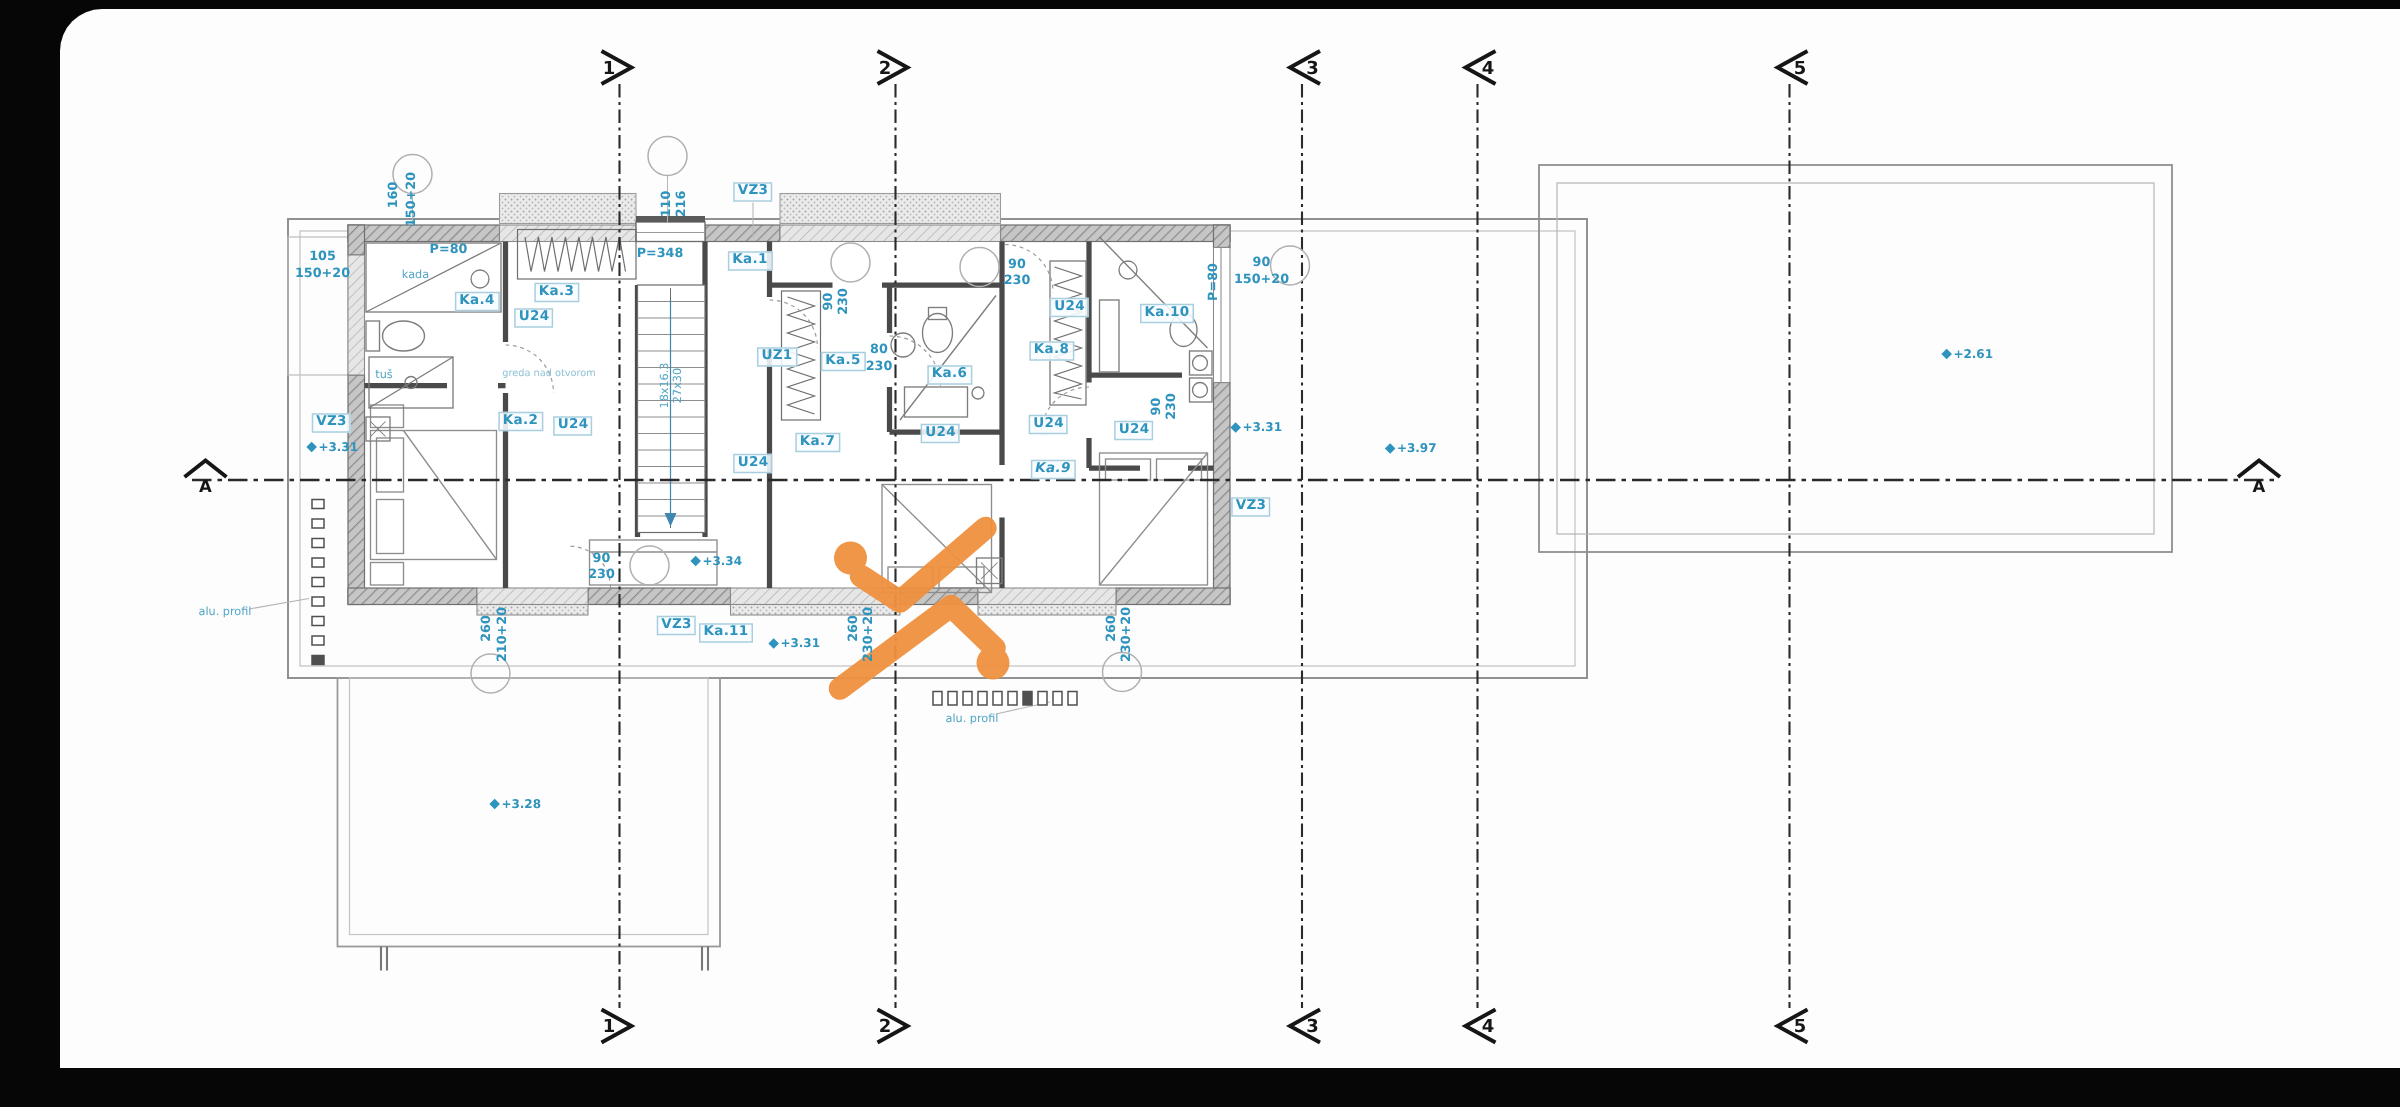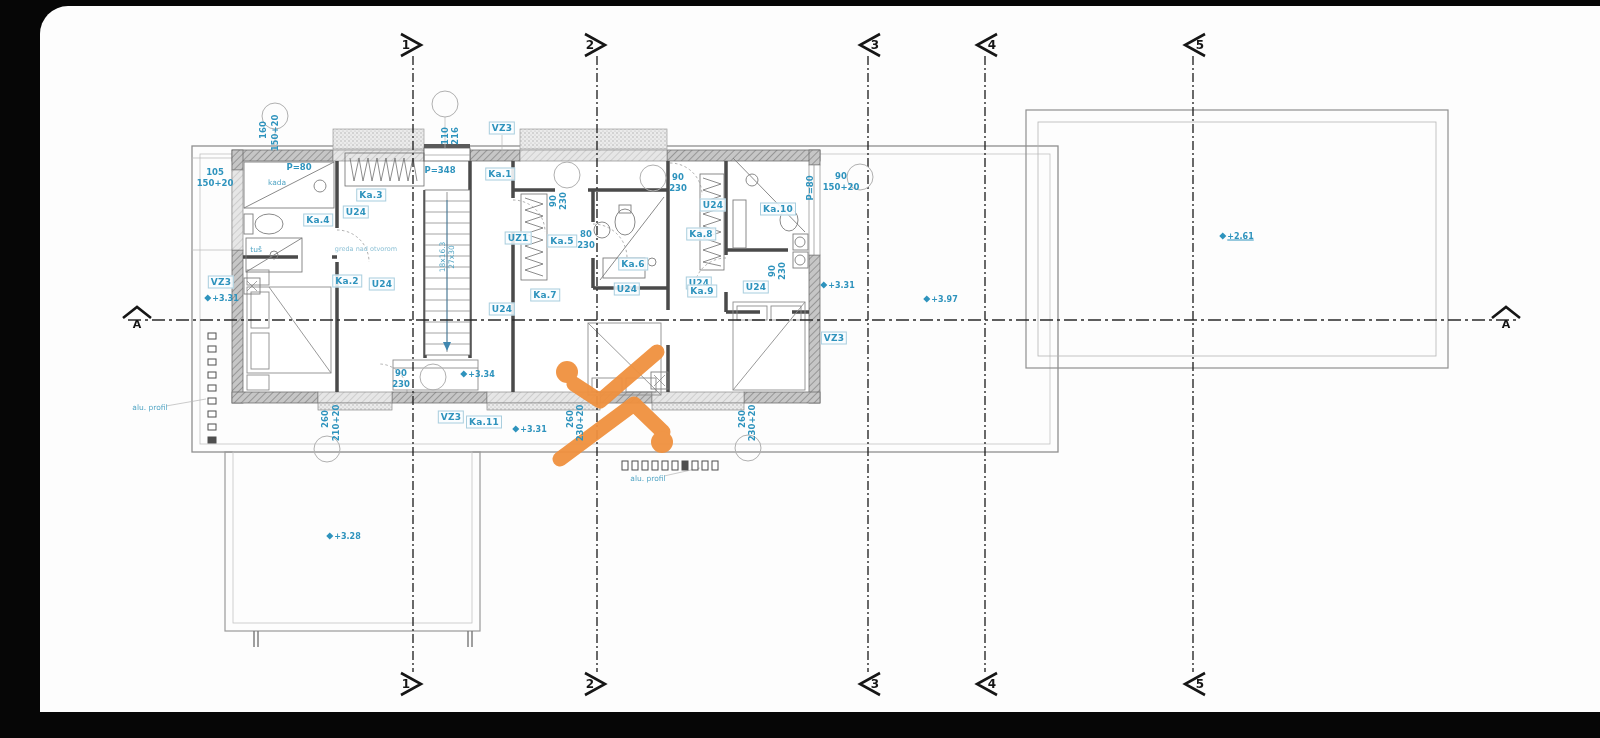--- a/index.html
+++ b/index.html
@@ -264,40 +264,40 @@
 
     <g id="watermark" opacity="0.95">
       <circle cx="567" cy="372" r="11" fill="#f0913f"></circle>
       <path d="M574,384 L600,401 L657,352" fill="none" stroke-width="15" stroke-linecap="round" stroke-linejoin="round" stroke="#f0913f"></path>
       <path d="M560,459 L634,404 L663,432" fill="none" stroke-width="15" stroke-linecap="round" stroke-linejoin="round" stroke="#f0913f"></path>
       <circle cx="662" cy="442" r="11" fill="#f0913f"></circle>
     </g>
   </svg>
 
   <div id="annotations">
-      <div class="ann lb-box" style="left: 318px; top: 201px; margin-top: 19px;">Ka.4</div>
+      <div class="ann lb-box" style="left: 318px; top: 201px;">Ka.4</div>
       <div class="ann lb-box" style="left: 371px; top: 195px;">Ka.3</div>
       <div class="ann lb-box" style="left: 356px; top: 212px;">U24</div>
       <div class="ann lb-box" style="left: 347px; top: 281px;">Ka.2</div>
       <div class="ann lb-box" style="left: 382px; top: 284px;">U24</div>
       <div class="ann lb-box" style="left: 221px; top: 282px;">VZ3</div>
       <div class="ann lb-box" style="left: 500px; top: 174px;">Ka.1</div>
       <div class="ann lb-box" style="left: 502px; top: 128px;">VZ3</div>
       <div class="ann lb-box" style="left: 518px; top: 238px;">UZ1</div>
       <div class="ann lb-box" style="left: 502px; top: 309px;">U24</div>
       <div class="ann lb-box" style="left: 562px; top: 241px;">Ka.5</div>
       <div class="ann lb-box" style="left: 545px; top: 295px;">Ka.7</div>
-      <div class="ann lb-box" style="left: 633px; top: 250px; margin-top: 14px;">Ka.6</div>
+      <div class="ann lb-box" style="left: 633px; top: 250px;">Ka.6</div>
       <div class="ann lb-box" style="left: 627px; top: 289px;">U24</div>
       <div class="ann lb-box" style="left: 713px; top: 205px;">U24</div>
       <div class="ann lb-box" style="left: 701px; top: 234px;">Ka.8</div>
       <div class="ann lb-box" style="left: 778px; top: 209px;">Ka.10</div>
       <div class="ann lb-box" style="left: 756px; top: 287px;">U24</div>
       <div class="ann lb-box" style="left: 699px; top: 283px;">U24</div>
-      <div class="ann lb-box" style="left: 702px; top: 291px;">Ka.9</div>
+      <div class="ann lb-box" style="left: 702px; top: 313px; font-style: italic;">Ka.9</div>
       <div class="ann lb-box" style="left: 451px; top: 417px;">VZ3</div>
       <div class="ann lb-box" style="left: 484px; top: 422px;">Ka.11</div>
       <div class="ann lb-box" style="left: 834px; top: 338px;">VZ3</div>
       <div class="ann lb-dim" style="left: 215px; top: 172px;">105</div>
       <div class="ann lb-dim" style="left: 215px; top: 183px;">150+20</div>
       <div class="ann lb-dim" style="left: 299px; top: 167px;">P=80</div>
       <div class="ann lb-dim" style="left: 440px; top: 170px;">P=348</div>
       <div class="ann lb-dim" style="left: 678px; top: 177px;">90</div>
       <div class="ann lb-dim" style="left: 678px; top: 188px;">230</div>
       <div class="ann lb-dim" style="left: 586px; top: 234px;">80</div>
@@ -321,21 +321,21 @@
       <div class="ann lb-dim rot" style="left: 752px; top: 423px;">230+20</div>
       <div class="ann lb-dim rot" style="left: 325px; top: 419px;">260</div>
       <div class="ann lb-dim rot" style="left: 336px; top: 423px;">210+20</div>
       <div class="ann lb-tiny rot" style="left: 443px; top: 257px;">18x16.3</div>
       <div class="ann lb-tiny rot" style="left: 452px; top: 257px;">27x30</div>
       <div class="ann lb-level" style="left: 222px; top: 298px;"><span class="glyph"></span><span>+3.31</span></div>
       <div class="ann lb-level" style="left: 478px; top: 374px;"><span class="glyph"></span><span>+3.34</span></div>
       <div class="ann lb-level" style="left: 530px; top: 429px;"><span class="glyph"></span><span>+3.31</span></div>
       <div class="ann lb-level" style="left: 838px; top: 285px;"><span class="glyph"></span><span>+3.31</span></div>
       <div class="ann lb-level" style="left: 941px; top: 299px;"><span class="glyph"></span><span>+3.97</span></div>
-      <div class="ann lb-level" style="left: 1237px; top: 236px; text-decoration: underline;"><span class="glyph"></span><span>+2.61</span></div>
+      <div class="ann lb-level" style="left: 1312px; top: 236px;"><span class="glyph"></span><span>+2.61</span></div>
       <div class="ann lb-level" style="left: 344px; top: 536px;"><span class="glyph"></span><span>+3.28</span></div>
       <div class="ann lb-tiny" style="left: 277px; top: 183px;">kada</div>
       <div class="ann lb-tiny" style="left: 256px; top: 250px; text-align: right;">tuš</div>
       <div class="ann lb-faint" style="left: 352px; top: 249px; padding-left: 28px;">greda nad otvorom</div>
       <div class="ann lb-tiny" style="left: 150px; top: 408px;">alu. profil</div>
       <div class="ann lb-tiny" style="left: 648px; top: 479px;">alu. profil</div>
     </div>
 </div>
 
 </body></html>

